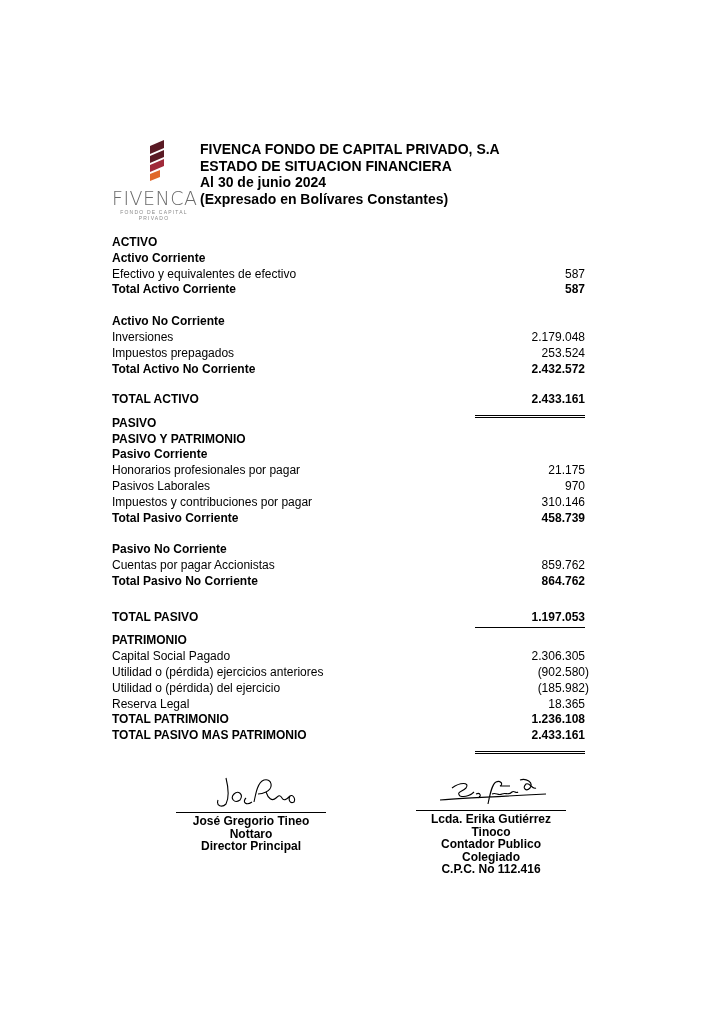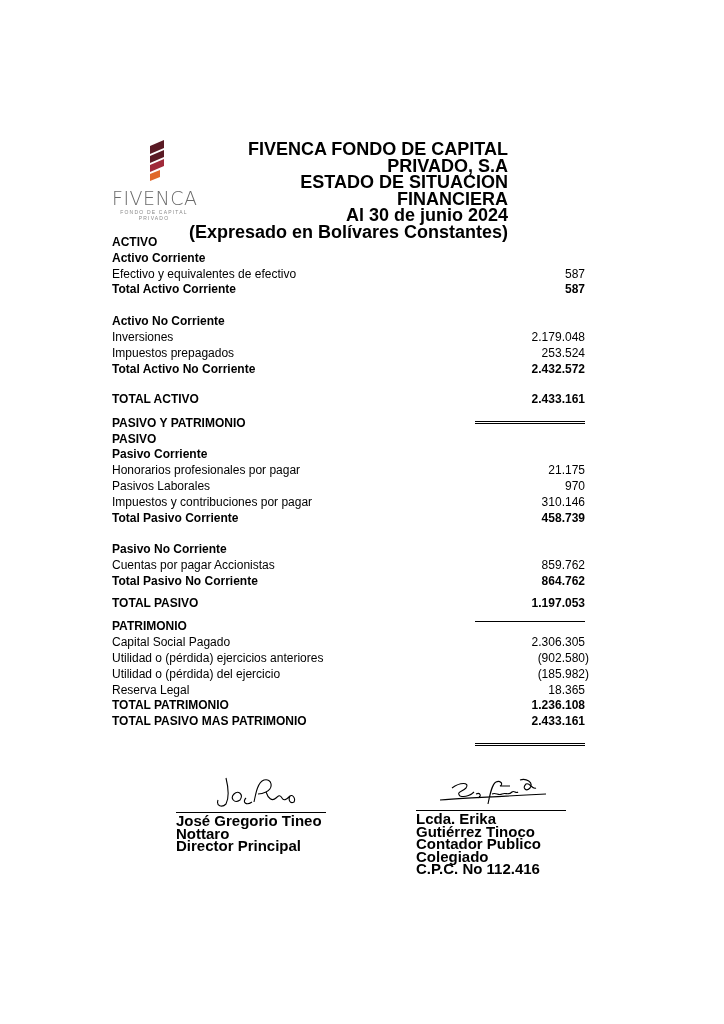--- a/index.html
+++ b/index.html
@@ -4,34 +4,34 @@
   <style>
     html, body { margin:0; padding:0; background:#ffffff; }
     body { width:724px; height:1024px; position:relative; overflow:hidden;
       font-family:"Liberation Sans", sans-serif; color:#000; }
     .logo { position:absolute; left:112px; top:140px; width:90px; height:80px; }
     .logo svg { position:absolute; left:24px; top:0; }
     .logo-name { position:absolute; left:0; top:47px; width:84px; text-align:center;
       font-size:19px; letter-spacing:0.5px; color:#6b6b6b; font-family:"DejaVu Sans", sans-serif; font-weight:300; }
     .logo-sub { position:absolute; left:0; top:69px; width:84px; text-align:center;
       font-size:5px; letter-spacing:1.2px; color:#8a8a8a; line-height:6px; }
-    .header { position:absolute; left:188px; top:141px; width:320px; text-align:right;
-      font-weight:bold; font-size:18px; line-height:16.5px; }
+    .header { position:absolute; left:200px; top:141px; width:320px; text-align:left;
+      font-weight:bold; font-size:14px; line-height:16.5px; }
     .stmt { position:absolute; left:112px; top:235px; width:473px; font-size:12px; }
     .row { display:flex; justify-content:space-between; align-items:baseline;
       height:15.8px; line-height:15.8px; white-space:nowrap; }
     .row.bold { font-weight:bold; }
     .amt { width:110px; text-align:right; position:relative; }
     .amt.neg { margin-right:-4px; }
     .gap { height:16px; }
     .gap-sm { height:6px; }
-    .dbl { border-bottom:3px double #000; padding-bottom:13px; }
-    .sgl { border-bottom:1.5px solid #000; padding-bottom:9px; }
+    .dbl { border-bottom:3px double #000; padding-bottom:7px; }
+    .sgl { border-bottom:1.5px solid #000; padding-bottom:1px; }
     .uline-wrap { height:17.5px; line-height:15.8px; }
-    .sig { position:absolute; text-align:left; font-weight:bold; font-size:15px; line-height:12.5px; }
+    .sig { position:absolute; text-align:center; font-weight:bold; font-size:12px; line-height:12.5px; }
     .sig .line { border-top:1.2px solid #000; margin-bottom:2px; }
     .sig svg { display:block; margin:0 auto; }
     .sig1 { left:176px; top:772px; width:150px; }
     .sig2 { left:416px; top:774px; width:150px; }
   </style>
 </head>
 <body>
 
 <div class="logo">
   <svg width="36" height="46" viewBox="0 0 36 46">
@@ -86,24 +86,24 @@
     <span>Total Activo No Corriente</span>
     <span class="amt">2.432.572</span>
   </div>
   <div class="row bold uline-wrap" style="margin-top:15px">
     <span>TOTAL ACTIVO</span>
     <span class="amt dbl">2.433.161</span>
   </div>
   <div class="gap-sm"></div>
 
   <div class="row bold">
-      <span>PASIVO Y PATRIMONIO</span>
+      <span>PASIVO</span>
     </div>
   <div class="row bold">
-      <span>PASIVO</span>
+      <span>PASIVO Y PATRIMONIO</span>
     </div>
   <div class="row bold">
       <span>Pasivo Corriente</span>
     </div>
   <div class="row">
     <span>Honorarios profesionales por pagar</span>
     <span class="amt">21.175</span>
   </div>
   <div class="row">
     <span>Pasivos Laborales</span>
@@ -122,21 +122,21 @@
       <span>Pasivo No Corriente</span>
     </div>
   <div class="row">
     <span>Cuentas por pagar Accionistas</span>
     <span class="amt">859.762</span>
   </div>
   <div class="row bold">
     <span>Total Pasivo No Corriente</span>
     <span class="amt">864.762</span>
   </div>
-  <div class="row bold uline-wrap" style="margin-top:6px">
+  <div class="row bold uline-wrap" style="margin-top:20px">
     <span>TOTAL PASIVO</span>
     <span class="amt sgl">1.197.053</span>
   </div>
   <div class="gap-sm"></div>
 
   <div class="row bold">
       <span>PATRIMONIO</span>
     </div>
   <div class="row">
     <span>Capital Social Pagado</span>

